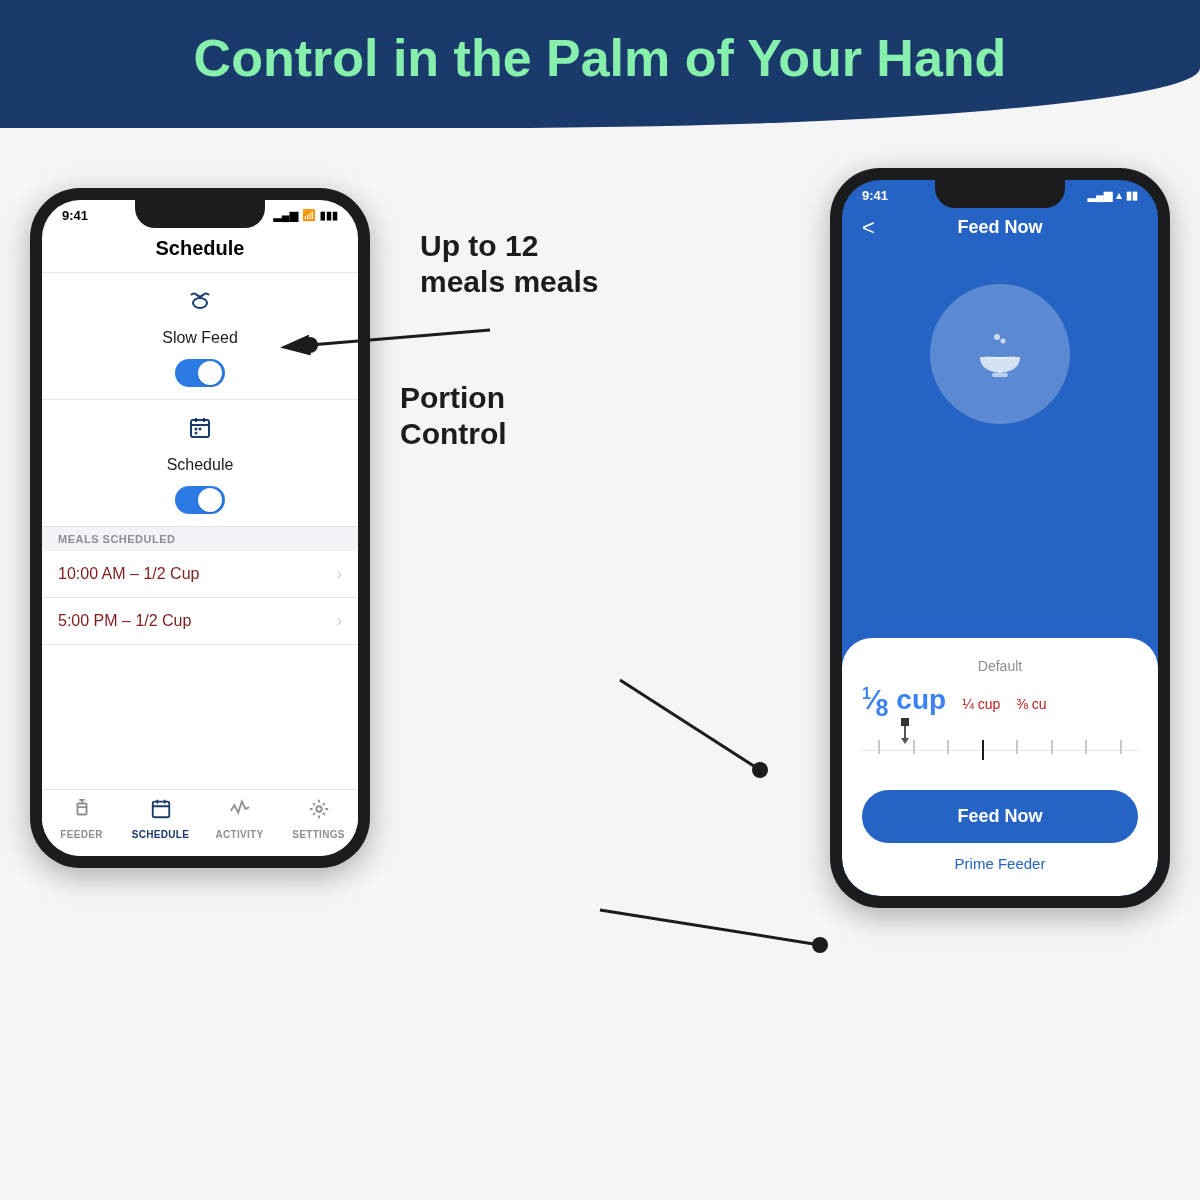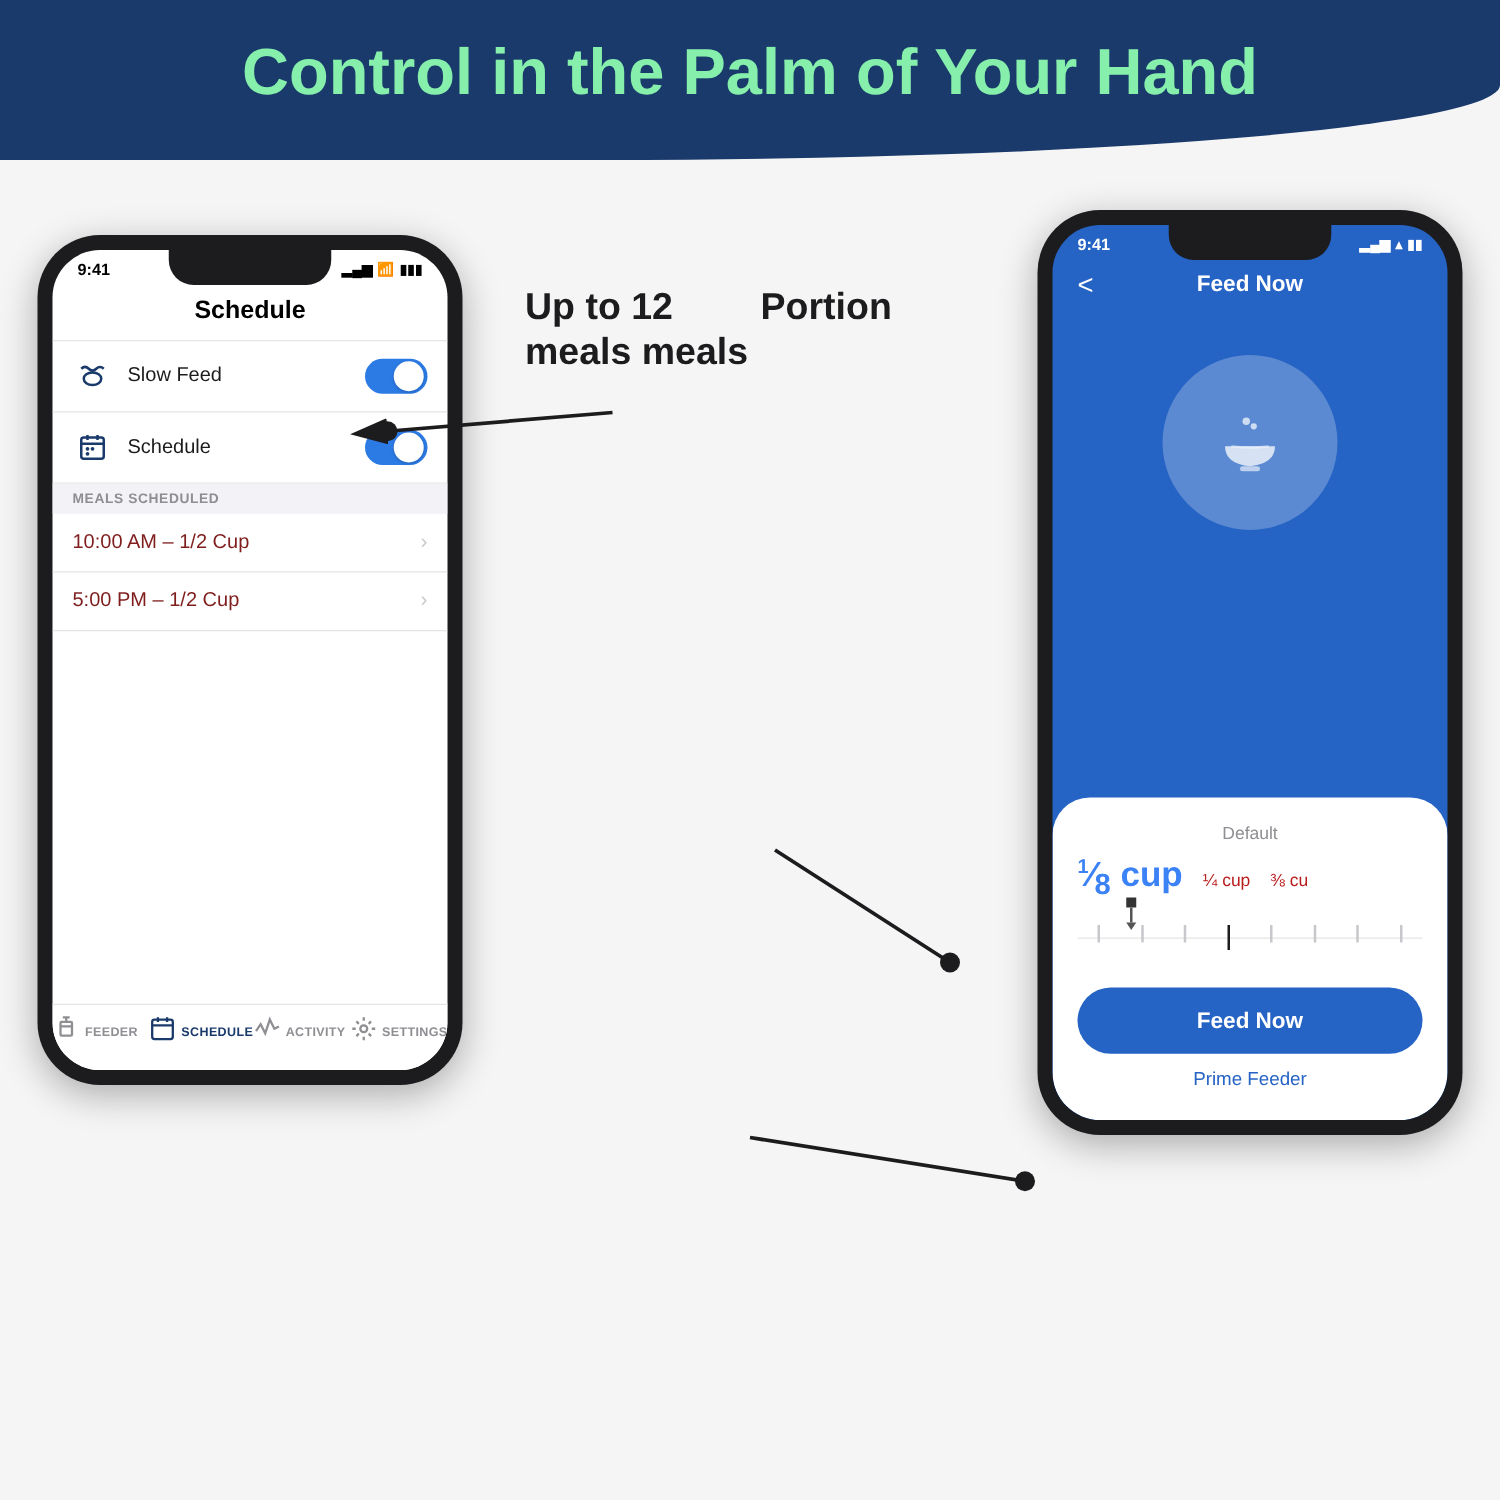--- a/index.html
+++ b/index.html
@@ -104,20 +104,21 @@
       letter-spacing: 0.5px;
       text-transform: uppercase;
     }
 
     .setting-row {
       display: flex;
       align-items: center;
       padding: 12px 16px;
       border-bottom: 1px solid #e5e5e5;
       gap: 12px;
+      flex-direction: column;
     }
 
     .setting-icon {
       width: 32px;
       height: 32px;
       display: flex;
       align-items: center;
       justify-content: center;
       color: #1a3a6b;
       font-size: 18px;
@@ -173,33 +174,34 @@
       left: 0;
       right: 0;
       background: white;
       border-top: 1px solid #e5e5e5;
       display: flex;
       padding: 8px 0 16px;
     }
     .tab-item {
       flex: 1;
       display: flex;
-      flex-direction: row;
+      flex-direction: column;
       align-items: center;
       gap: 4px;
     }
     .tab-icon { font-size: 20px; color: #8e8e93; }
     .tab-icon.active { color: #1a3a6b; }
     .tab-label { font-size: 10px; color: #8e8e93; font-weight: 600; letter-spacing: 0.3px; }
     .tab-label.active { color: #1a3a6b; font-weight: 700; }
 
     
     .annotations {
       flex: 1;
       display: flex;
+      flex-direction: column;
       padding-top: 60px;
       gap: 0;
     }
 
     .annotation {
       font-size: 30px;
       font-weight: 900;
       color: #1c1c1e;
       line-height: 1.2;
       position: relative;
@@ -449,20 +451,21 @@
     </div>
   </div>
 
   <div class="annotations">
     <div class="annotation annotation-top">
       <div>Up to 12</div>
       <div>meals meals</div>
     </div>
     <div class="annotation annotation-middle">
       <div>Portion</div>
+      <div>Control</div>
     </div>
   </div>
 
   <div class="phone phone-right">
     <div class="phone-screen-blue">
       <div class="notch"></div>
 
       <div class="right-status-bar">
         <span class="time">9:41</span>
         <div class="status-icons" style="color:white">

